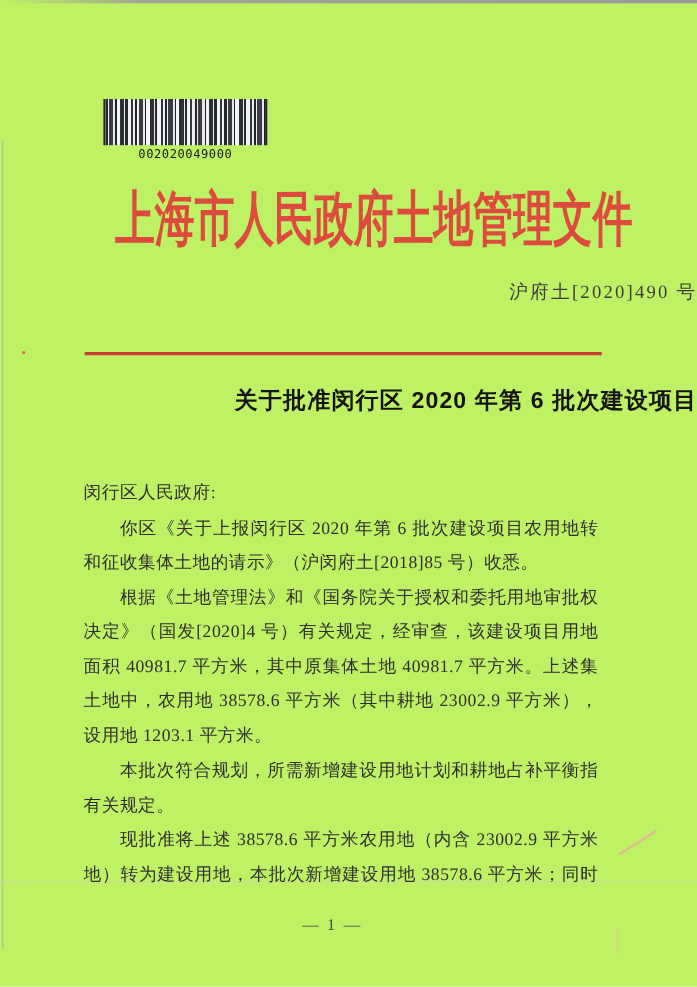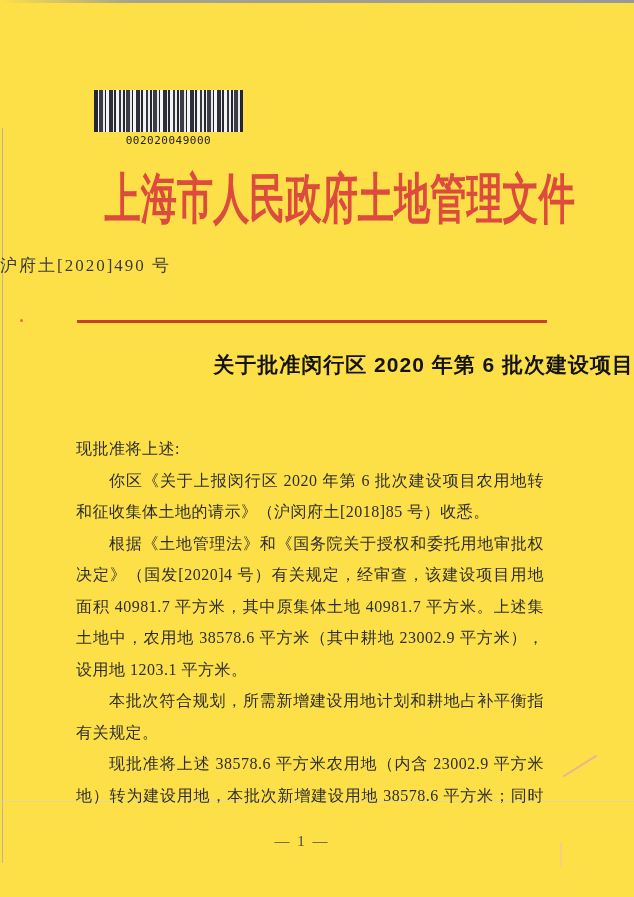--- a/index.html
+++ b/index.html
@@ -1,21 +1,21 @@
 <!DOCTYPE html>
 <html><head>
 <meta charset="utf-8">
 <style>
   * { margin:0; padding:0; box-sizing:border-box; }
   html,body { width:634px; height:897px; }
   body {
     position:relative; overflow:hidden; background:#ffffff;
     font-family:"Liberation Serif","DejaVu Serif",serif;
   }
-  .page { position:absolute; inset:0; background:#fde047; }
+  .page { position:absolute; inset:0; background:#bef264; }
 
   
   .scan-top-edge { position:absolute; top:0; left:0; width:634px; height:3px;
     background:linear-gradient(90deg, rgba(152,152,152,0) 0px, rgba(152,152,152,.85) 130px, #989898 100%); }
   .scan-left-edge { position:absolute; left:2px; top:128px; width:1px; height:735px;
     background:#ababab; opacity:.8; }
   .scan-crease { position:absolute; left:0; top:801px; width:634px; height:1px;
     background:#cfcfcf; opacity:.55; }
   .red-dot-artifact { position:absolute; left:20px; top:319px; width:3px; height:3px;
     border-radius:50%; background:#dd5a48; opacity:.85; }
@@ -39,21 +39,21 @@
     font-family:"DejaVu Sans Mono","Liberation Mono",monospace;
     font-size:11px; letter-spacing:.5px; }
 
   
   .masthead-title { position:absolute; top:171px; left:0; width:634px;
     text-align:center; white-space:nowrap; font-weight:bold;
     font-family:"Liberation Serif","DejaVu Serif",serif;
     font-size:54px; line-height:56px; color:#dc4b3d;
     transform:scaleX(0.67); transform-origin:center; letter-spacing:0; }
   .doc-number { position:absolute; top:254px; left:0; width:634px;
-    text-align:left; font-size:17px; color:#3b3b3b; letter-spacing:2px; }
+    text-align:right; font-size:17px; color:#3b3b3b; letter-spacing:2px; }
   .red-rule { position:absolute; top:320px; left:77px; width:470px; height:3px;
     background:#c4402f; }
 
   
   .notice-title { position:absolute; top:350px; left:0; width:634px;
     text-align:right; font-weight:bold; color:#141414;
     font-family:"Liberation Sans","DejaVu Sans",sans-serif;
     font-size:21px; line-height:29px; letter-spacing:1px; }
 
   
@@ -88,21 +88,21 @@
 
   <div class="doc-number">沪府土[2020]490 号</div>
 
   <div class="red-rule" style="background: rgb(196, 64, 47);"></div>
 
   <div class="notice-title">
     <div>关于批准闵行区 2020 年第 6 批次建设项目</div>
   </div>
 
   <div class="body-text">
-      <div class="bline">现批准将上述:</div>
+      <div class="bline">闵行区人民政府:</div>
       <div class="bline j i">你区《关于上报闵行区 2020 年第 6 批次建设项目农用地转用</div>
       <div class="bline">和征收集体土地的请示》（沪闵府土[2018]85 号）收悉。</div>
       <div class="bline j i">根据《土地管理法》和《国务院关于授权和委托用地审批权的</div>
       <div class="bline j">决定》（国发[2020]4 号）有关规定，经审查，该建设项目用地总</div>
       <div class="bline j">面积 40981.7 平方米，其中原集体土地 40981.7 平方米。上述集体</div>
       <div class="bline j">土地中，农用地 38578.6 平方米（其中耕地 23002.9 平方米），建</div>
       <div class="bline">设用地 1203.1 平方米。</div>
       <div class="bline j i">本批次符合规划，所需新增建设用地计划和耕地占补平衡指标</div>
       <div class="bline">有关规定。</div>
       <div class="bline j i">现批准将上述 38578.6 平方米农用地（内含 23002.9 平方米耕</div>

